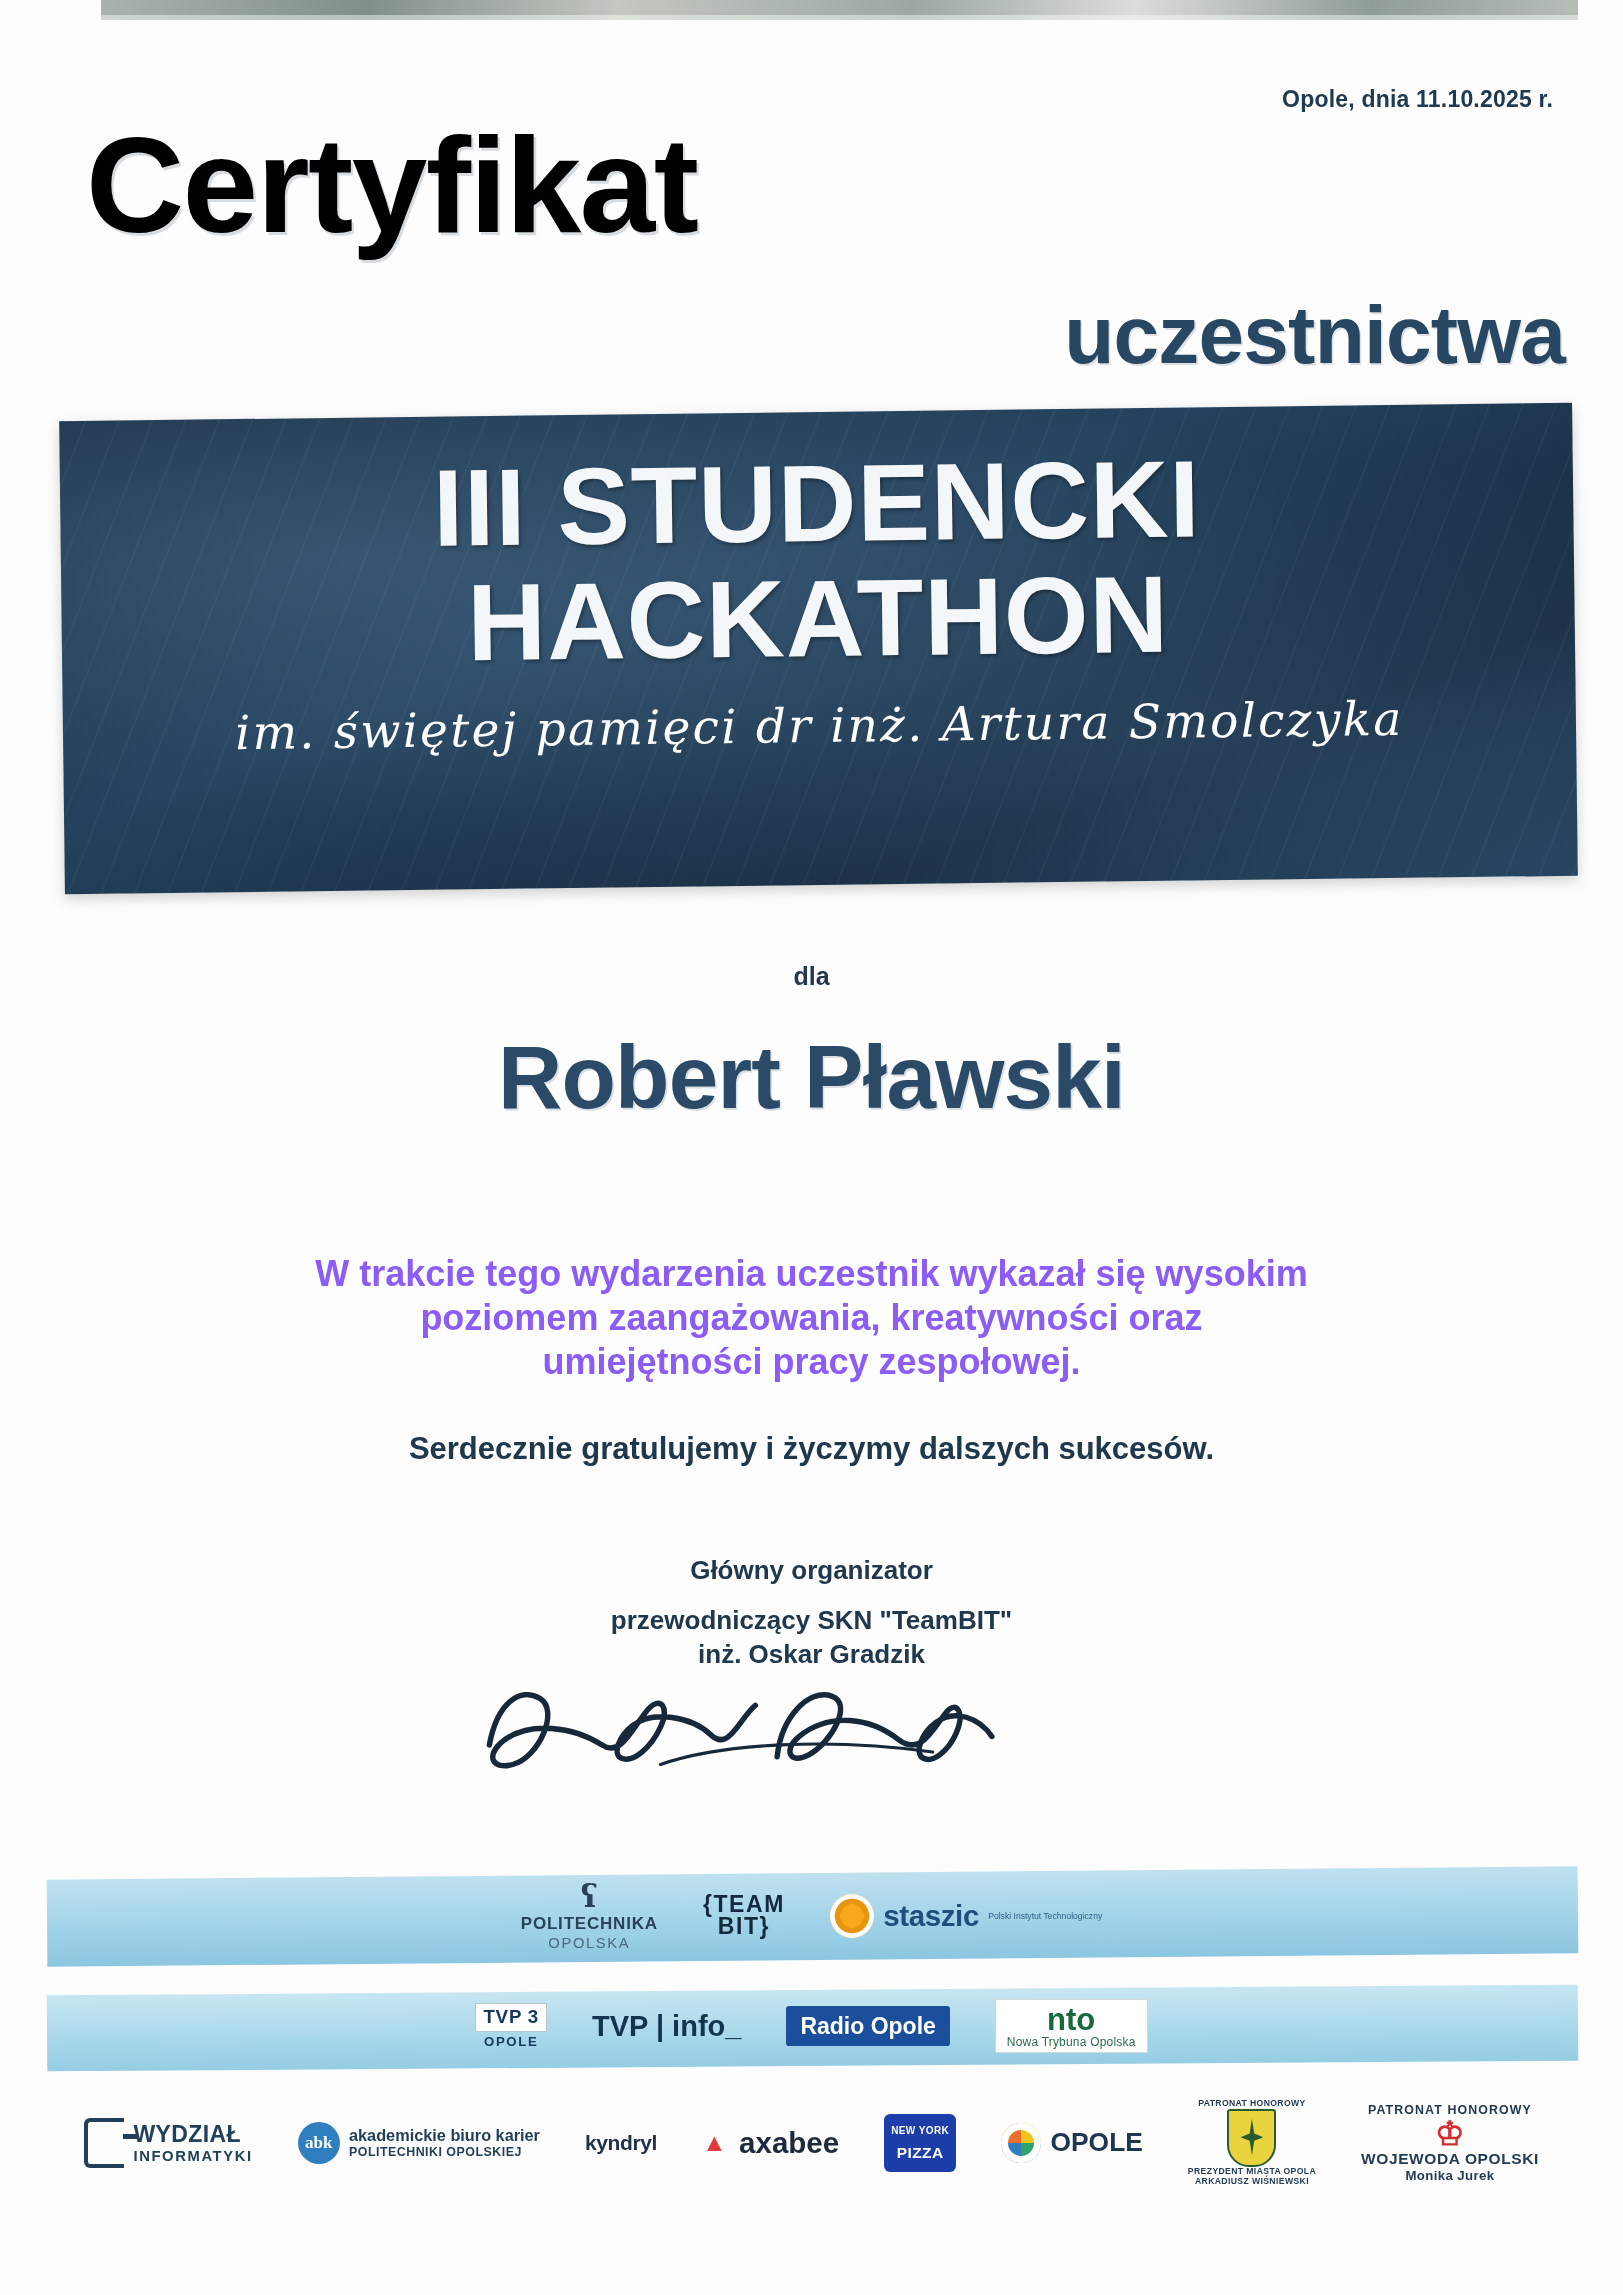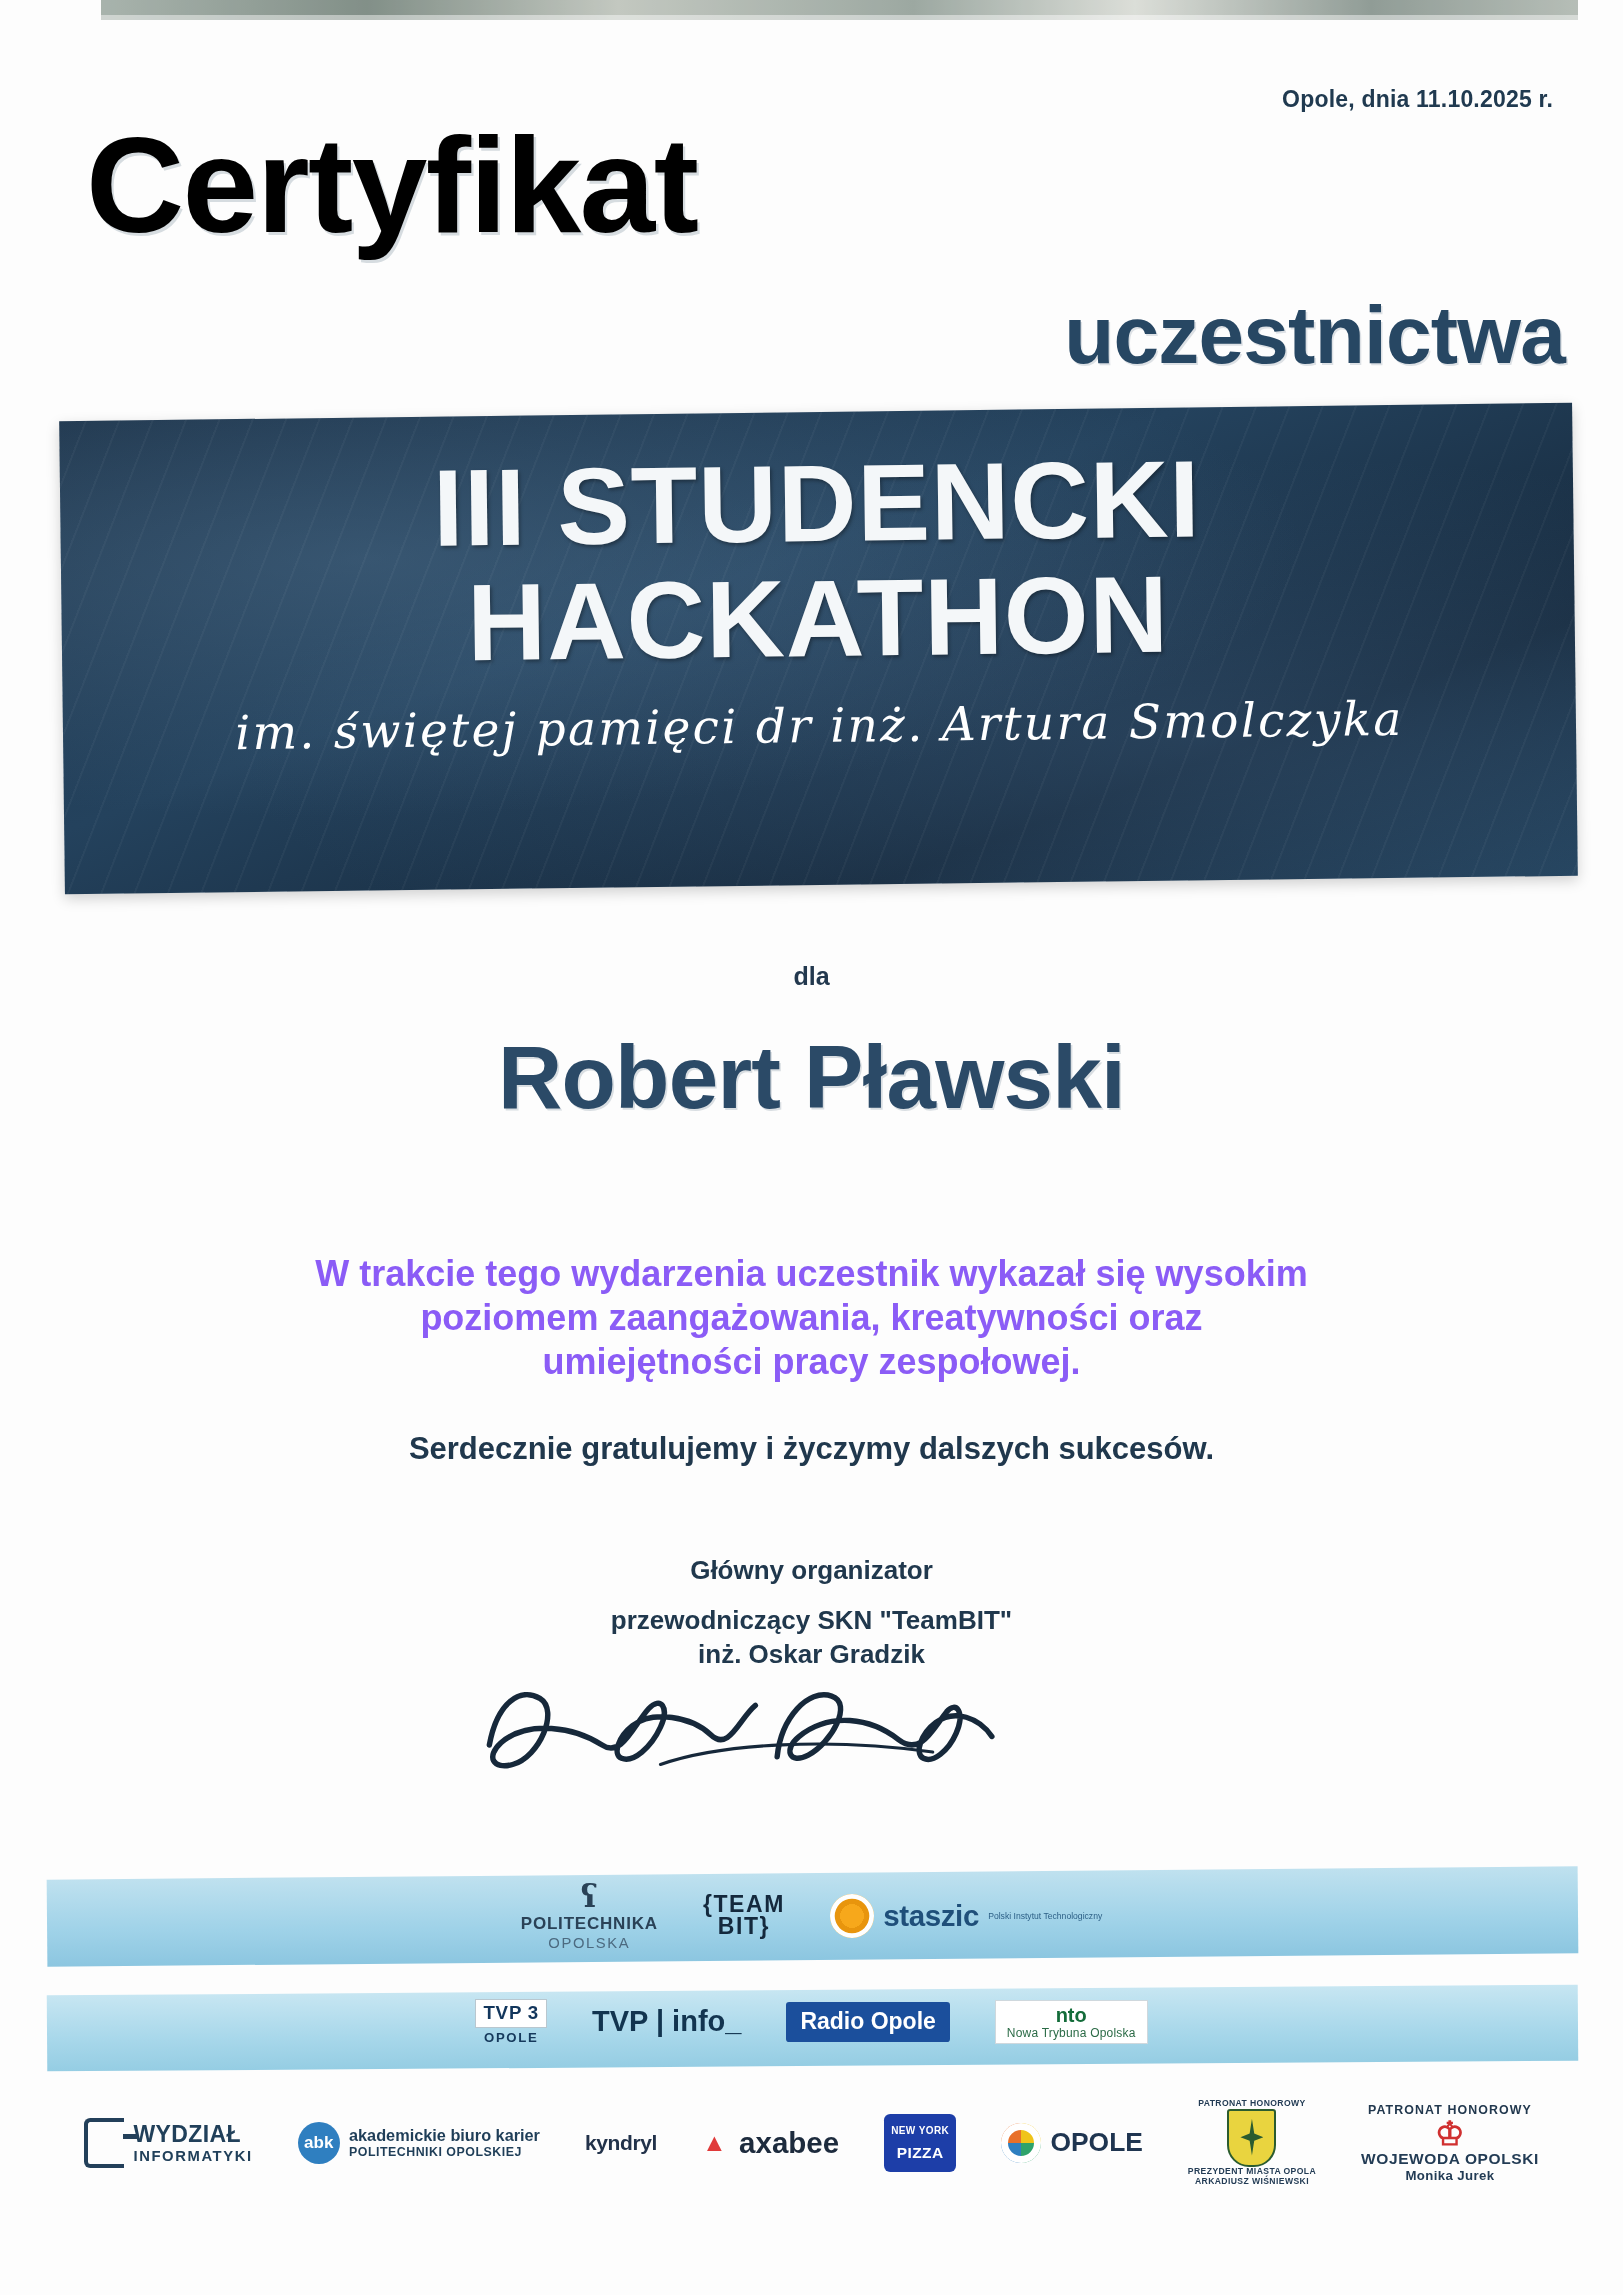--- a/index.html
+++ b/index.html
@@ -315,21 +315,21 @@
     padding: 6.2px 14px;
     border-radius: 3.1px;
     letter-spacing: 0;
   }
   .logo-nto {
     background: #ffffff;
     padding: 4.7px 11px 3.1px;
     border: 0.8px solid #cfd8dd;
     flex-direction: column; gap: 0.8px;
   }
-  .logo-nto .big { font-size: 20px; color: #146c3a; line-height: 0.95; }
+  .logo-nto .big { font-size: 31px; color: #146c3a; line-height: 0.95; }
   .logo-nto .small { font-size: 12px; color: #2b6b46; letter-spacing: 0.2px; font-weight: normal; }
 
   .logo-wydzial { gap: 9.3px; }
   .logo-wydzial .glyph {
     width: 36px; height: 42px;
     border-left: 4.7px solid #23405a;
     border-top: 4.7px solid #23405a;
     border-bottom: 4.7px solid #23405a;
     border-radius: 6.2px 0 0 6.2px;
     position: relative;
@@ -342,21 +342,21 @@
   }
   .logo-wydzial .t1 { font-size: 23px; color: #21405a; letter-spacing: 0.4px; }
   .logo-wydzial .t2 { font-size: 14.8px; color: #21405a; letter-spacing: 1.6px; }
 
   .logo-abk { gap: 9.3px; }
   .logo-abk .circle {
     width: 42px; height: 42px; border-radius: 50%;
     background: #2f7fc0;
     color: #fff; font-size: 17px;
     display:flex; align-items:center; justify-content:center;
-    font-family: Liberation Sans, sans-serif;
+    font-family: Liberation Serif, serif;
   }
   .logo-abk .t1 { font-size: 16.3px; color: #1f3e58; }
   .logo-abk .t2 { font-size: 12.4px; color: #1f3e58; letter-spacing: 0.5px; }
 
   .logo-kyndryl { font-size: 21px; color: #22324a; letter-spacing: -0.4px; }
   .logo-axabee { font-size: 29.5px; color: #1d2b3d; }
   .logo-axabee .mark { color: #e03a3a; font-size: 25px; margin-right: 4.7px; }
 
   .logo-nypizza {
     width: 72px; height: 58px;

